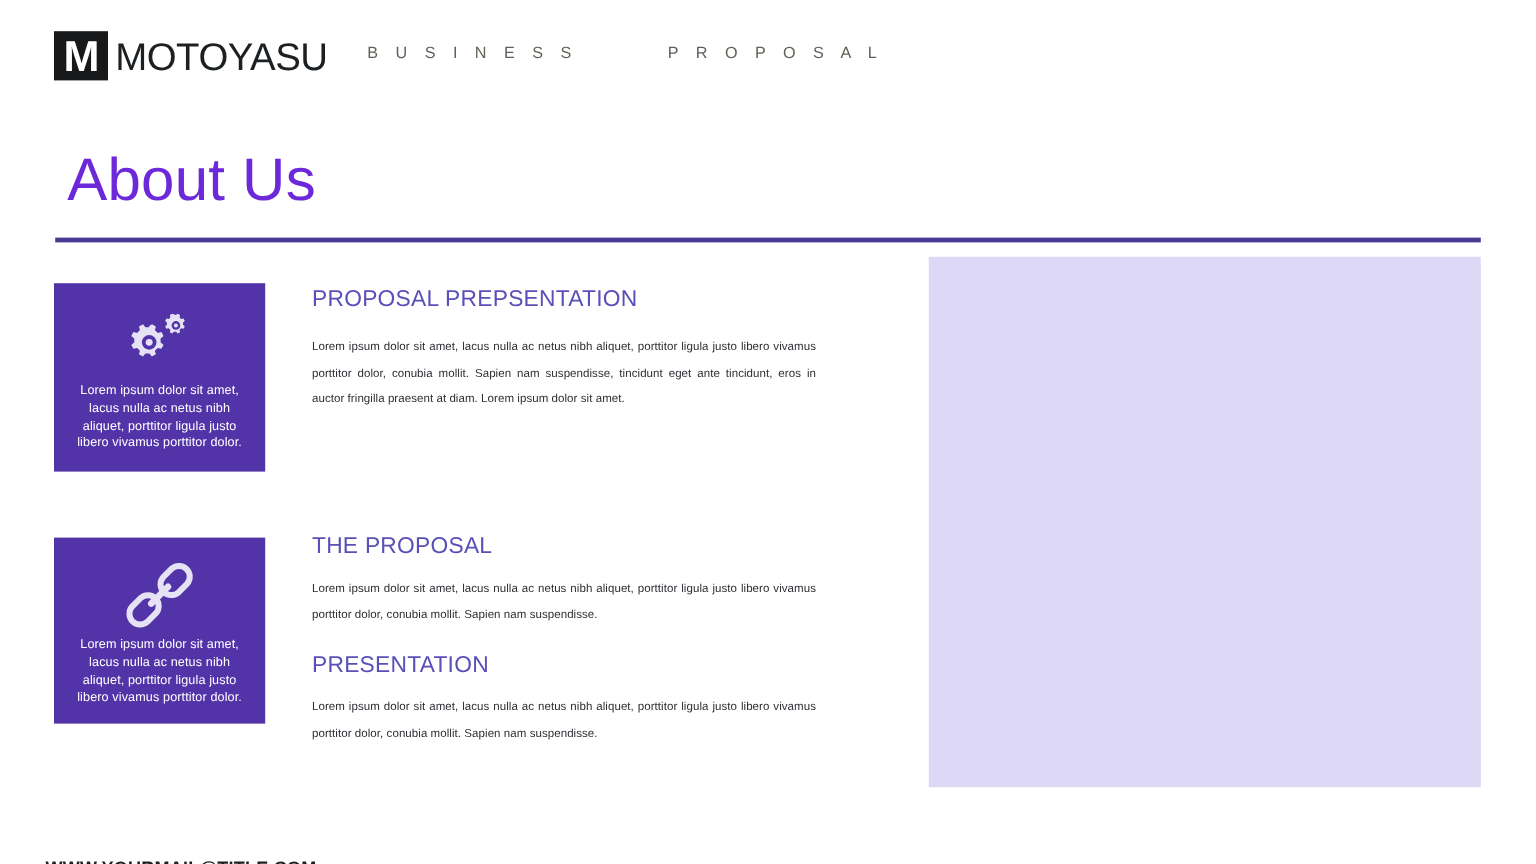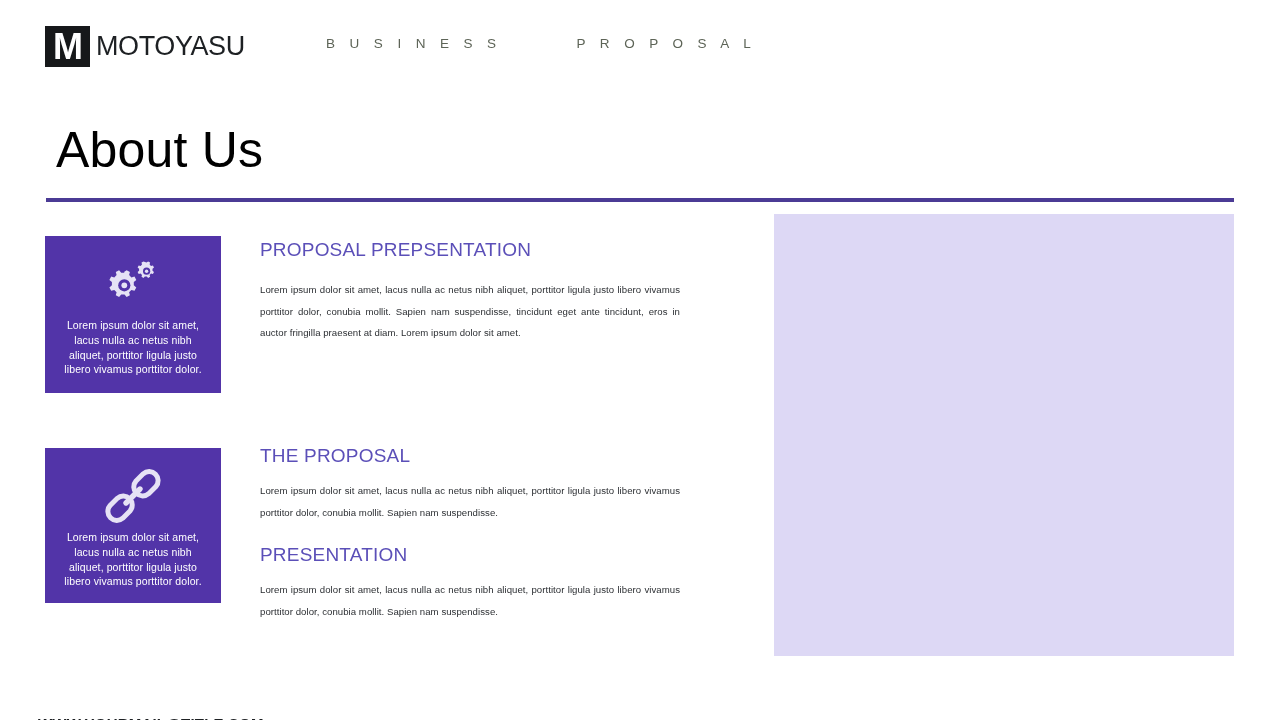--- a/index.html
+++ b/index.html
@@ -48,54 +48,53 @@
     color: #ffffff;
     font-family: "Liberation Sans", sans-serif;
     font-size: 36px;
     font-weight: bold;
     line-height: 1;
     letter-spacing: -1px;
   }
   .brand-name {
     margin-left: 6px;
     font-family: "Liberation Sans", sans-serif;
-    font-size: 27px;
+    font-size: 32px;
     font-weight: normal;
     letter-spacing: -0.4px;
     color: #1d2023;
     line-height: 1;
   }
   .nav {
     position: absolute;
     left: 306px;
     top: 36px;
     display: flex;
     align-items: center;
-    margin-left: 20px;
   }
   .nav-item {
     font-family: "Liberation Sans", sans-serif;
     font-size: 13.5px;
     letter-spacing: 5.4px;
     color: #5d6457;
     white-space: nowrap;
   }
   .nav-item + .nav-item {
     margin-left: 75px;
   }
 
   
   .page-title {
     position: absolute;
     left: 56px;
     top: 122px;
     font-family: "Liberation Sans", sans-serif;
     font-size: 50px;
     font-weight: normal;
-    color: #000000;
+    color: #6d28d9;
     letter-spacing: 0.2px;
     line-height: 1.15;
   }
   .title-rule {
     position: absolute;
     left: 46px;
     top: 198px;
     width: 1188px;
     height: 4px;
     background: #4b3b95;

